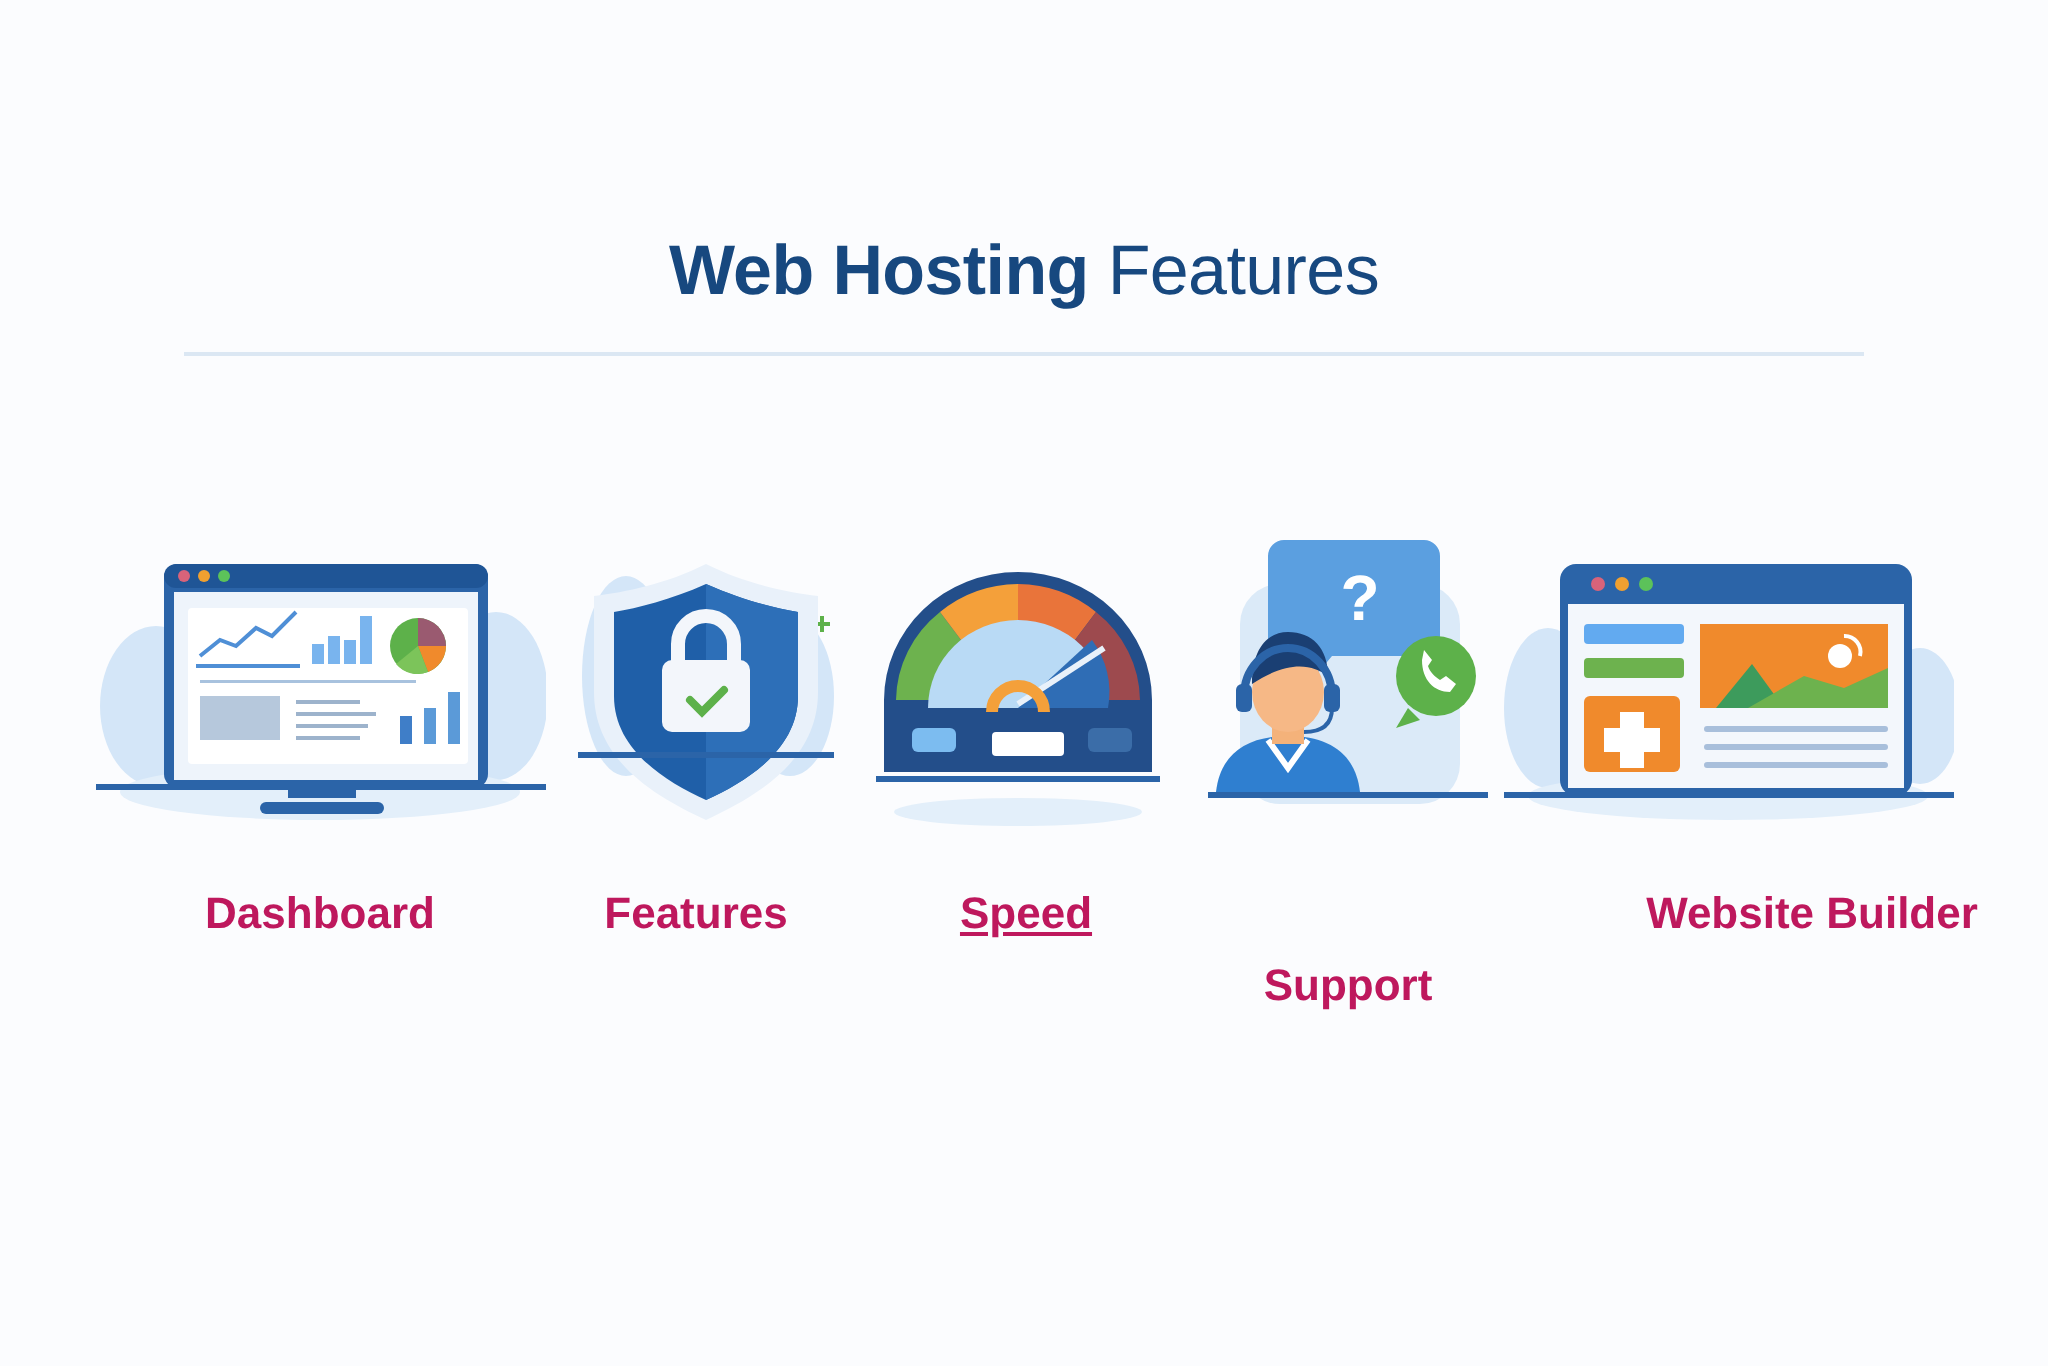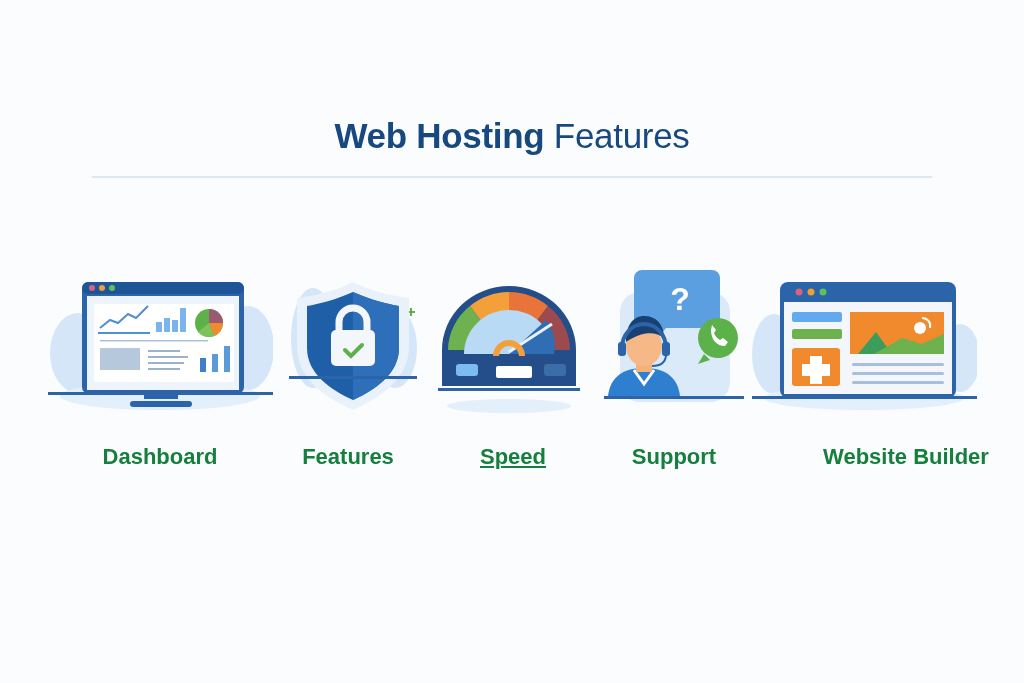--- a/index.html
+++ b/index.html
@@ -18,21 +18,21 @@
   .rule {
     position:absolute; top:176px; left:92px; width:840px; height:2px;
     background:#dbe7f3;
   }
   .feature {
     position:absolute; top:268px; text-align:center;
   }
   .feature svg { display:block; margin:0 auto; }
   .label {
     position:absolute; top:444px; font-size:22px; font-weight:700;
-    color:#15803d; white-space:nowrap; transform:translateX(-50%);
+    color:#be185d; white-space:nowrap; transform:translateX(-50%);
   }
 </style>
 </head>
 <body>
 
 <div class="title">
   <b>Web Hosting</b>
   <span class="light">Features</span>
 </div>
 <div class="rule"></div>
@@ -124,21 +124,21 @@
     <rect x="36" y="96" width="16" height="14" fill="#f4b27a"></rect>
     <ellipse cx="44" cy="84" rx="18" ry="20" fill="#f6b886"></ellipse>
     <path d="M26,80 c0,-18 8,-26 18,-26 c12,0 20,8 20,22 c-8,-6 -20,-8 -38,4 Z" fill="#1a3f73"></path>
     <path d="M22,86 a22,24 0 0 1 44,0" fill="none" stroke="#2b64a8" stroke-width="4"></path>
     <rect x="18" y="80" width="8" height="14" rx="3" fill="#2b64a8"></rect>
     <rect x="62" y="80" width="8" height="14" rx="3" fill="#2b64a8"></rect>
     <path d="M66,92 q0,12 -14,12" fill="none" stroke="#2b64a8" stroke-width="2"></path>
     <rect x="4" y="134" width="140" height="3" fill="#2b64a8"></rect>
   </svg>
 </div>
-<div class="label" style="left:674px;">Support</div>
+<div class="label" style="left:674px;margin-top:36px;">Support</div>
 
 <div class="feature" style="left:752px;">
   <svg width="225" height="150" viewBox="0 0 225 150">
     <ellipse cx="22" cy="86" rx="22" ry="40" fill="#d4e6f8"></ellipse>
     <ellipse cx="208" cy="90" rx="20" ry="34" fill="#d4e6f8"></ellipse>
     <ellipse cx="112" cy="130" rx="100" ry="12" fill="#e3effa"></ellipse>
     <rect x="28" y="14" width="176" height="116" rx="8" fill="#2b64a8"></rect>
     <circle cx="47" cy="24" r="3.5" fill="#d8637a"></circle>
     <circle cx="59" cy="24" r="3.5" fill="#f0a030"></circle>
     <circle cx="71" cy="24" r="3.5" fill="#5cc25a"></circle>

